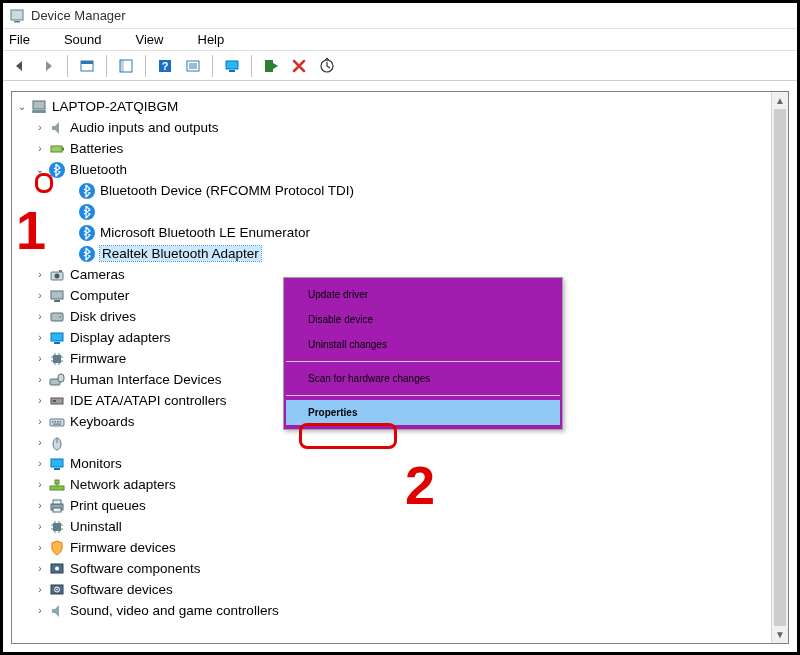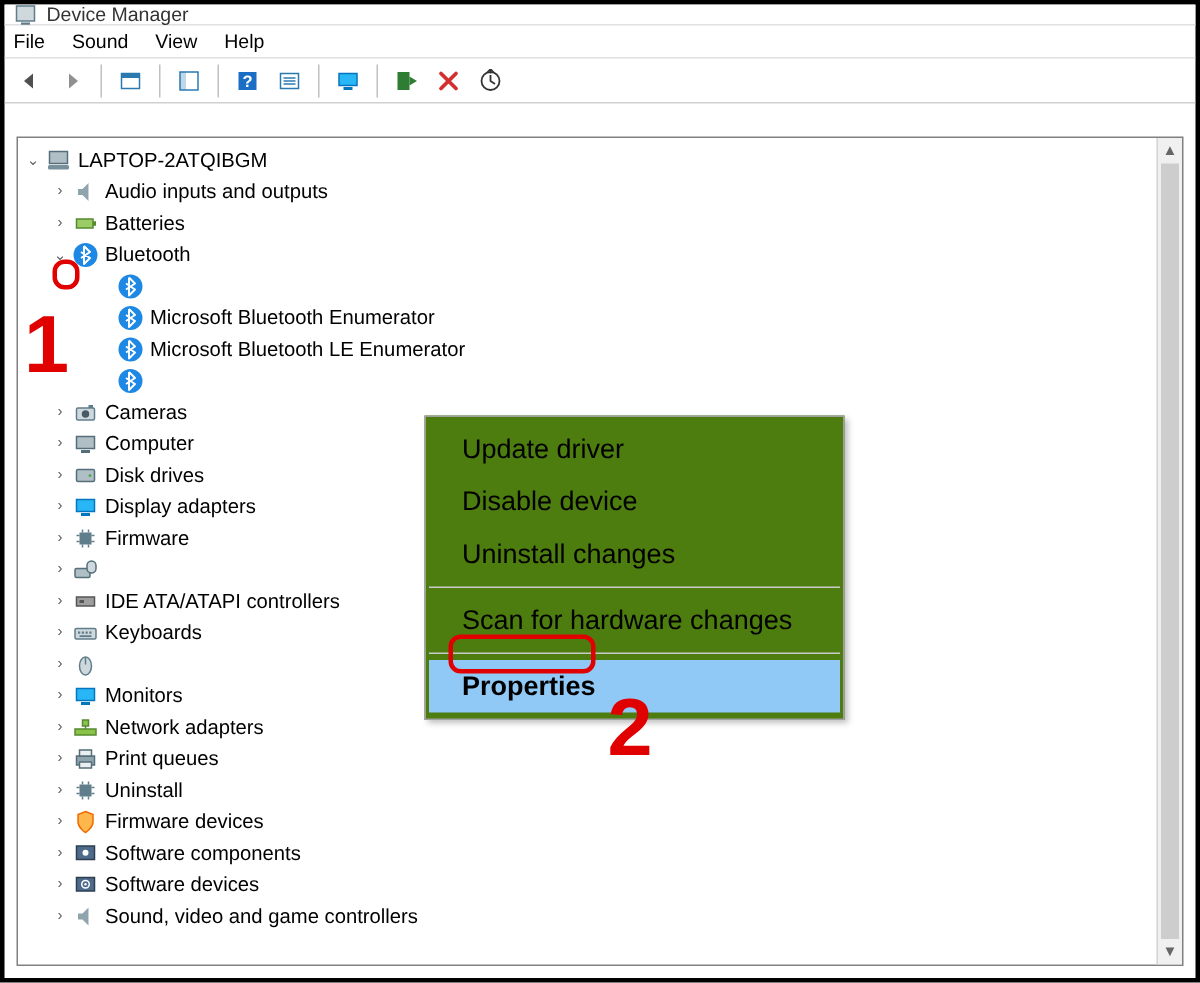--- a/index.html
+++ b/index.html
@@ -9,36 +9,36 @@
     background: #fff;
     width: 800px;
     height: 655px;
     overflow: hidden;
     border: 3px solid #000;
     position: relative;
   }
   .titlebar {
     display: flex;
     align-items: center;
-    height: 14px;
+    height: 26px;
     padding: 0 6px;
     background: #fff;
     border-bottom: 1px solid #e0e0e0;
     font-size: 13px;
     color: #333;
     gap: 6px;
   }
   .titlebar .icon-dm { width:16px; height:16px; }
   .menubar {
     display: flex;
     align-items: center;
     height: 22px;
     padding: 0 6px;
     font-size: 13px;
-    gap: 18px;
+    gap: 34px;
     border-bottom: 1px solid #e0e0e0;
   }
   .menubar span { cursor: default; }
   .toolbar {
     display: flex;
     align-items: center;
     height: 30px;
     padding: 2px 6px;
     gap: 6px;
     border-bottom: 1px solid #d0d0d0;
@@ -119,25 +119,25 @@
   .node.selected .label {
     background: #cce8ff;
     outline: 1px dotted #3399ff;
     padding: 0 2px;
   }
   .context-menu {
     position: absolute;
     left: 280px;
     top: 274px;
     width: 280px;
-    background: #4d7c0f;
+    background: #a21caf;
     border: 1px solid #a0a0a0;
     box-shadow: 2px 2px 4px rgba(0,0,0,0.25);
     padding: 4px 2px;
-    font-size: 18px;
+    font-size: 10px;
     z-index: 10;
   }
   .menu-item {
     padding: 7px 22px;
     cursor: default;
   }
   .menu-item.highlight {
     background: #90c8f6;
   }
   .menu-divider {
@@ -291,49 +291,50 @@
         <span class="label">Bluetooth</span>
       </div>
       <div class="node indent2">
         <span class="expander"></span>
         <span class="dicon">
           <svg width="18" height="18" viewBox="0 0 18 18">
             <circle cx="9" cy="9" r="8" fill="#1e88e5"></circle>
             <path d="M8 3 L8 15 L12 11 L6 7 M8 3 L12 7 L6 11" stroke="#fff" stroke-width="1.3" fill="none" stroke-linejoin="round"></path>
           </svg>
         </span>
+        <span class="label">Bluetooth Device (RFCOMM Protocol TDI)</span>
       </div>
       <div class="node indent2">
         <span class="expander"></span>
         <span class="dicon">
           <svg width="18" height="18" viewBox="0 0 18 18">
             <circle cx="9" cy="9" r="8" fill="#1e88e5"></circle>
             <path d="M8 3 L8 15 L12 11 L6 7 M8 3 L12 7 L6 11" stroke="#fff" stroke-width="1.3" fill="none" stroke-linejoin="round"></path>
           </svg>
         </span>
-        <span class="label">Microsoft Bluetooth Enumerator</span>
       </div>
       <div class="node indent2">
         <span class="expander"></span>
         <span class="dicon">
           <svg width="18" height="18" viewBox="0 0 18 18">
             <circle cx="9" cy="9" r="8" fill="#1e88e5"></circle>
             <path d="M8 3 L8 15 L12 11 L6 7 M8 3 L12 7 L6 11" stroke="#fff" stroke-width="1.3" fill="none" stroke-linejoin="round"></path>
           </svg>
         </span>
         <span class="label">Microsoft Bluetooth LE Enumerator</span>
       </div>
       <div class="node indent2 selected">
         <span class="expander"></span>
         <span class="dicon">
           <svg width="18" height="18" viewBox="0 0 18 18">
             <circle cx="9" cy="9" r="8" fill="#1e88e5"></circle>
             <path d="M8 3 L8 15 L12 11 L6 7 M8 3 L12 7 L6 11" stroke="#fff" stroke-width="1.3" fill="none" stroke-linejoin="round"></path>
           </svg>
         </span>
+        <span class="label">Realtek Bluetooth Adapter</span>
       </div>
       <div class="node indent1">
         <span class="expander">›</span>
         <span class="dicon">
           <svg width="18" height="18" viewBox="0 0 18 18">
             <rect x="3" y="6" width="12" height="8" rx="1" fill="#cfd8dc" stroke="#607d8b"></rect>
             <circle cx="9" cy="10" r="2.5" fill="#455a64"></circle>
             <rect x="11" y="4" width="3" height="2" fill="#607d8b"></rect>
           </svg>
         </span>
@@ -389,20 +390,21 @@
         <span class="label">Firmware</span>
       </div>
       <div class="node indent1">
         <span class="expander">›</span>
         <span class="dicon">
           <svg width="18" height="18" viewBox="0 0 18 18">
             <rect x="2" y="8" width="10" height="6" rx="1" fill="#b0bec5" stroke="#546e7a"></rect>
             <rect x="10" y="3" width="6" height="8" rx="3" fill="#cfd8dc" stroke="#546e7a"></rect>
           </svg>
         </span>
+        <span class="label">Human Interface Devices</span>
       </div>
       <div class="node indent1">
         <span class="expander">›</span>
         <span class="dicon">
           <svg width="18" height="18" viewBox="0 0 18 18">
             <rect x="3" y="6" width="12" height="6" fill="#9e9e9e" stroke="#555"></rect>
             <rect x="5" y="8" width="3" height="2" fill="#555"></rect>
           </svg>
         </span>
         <span class="label">IDE ATA/ATAPI controllers</span>

